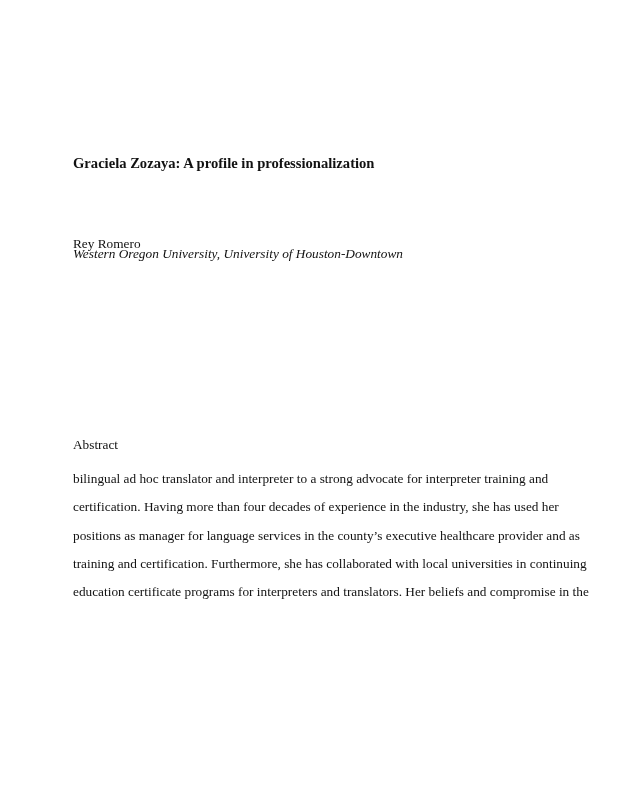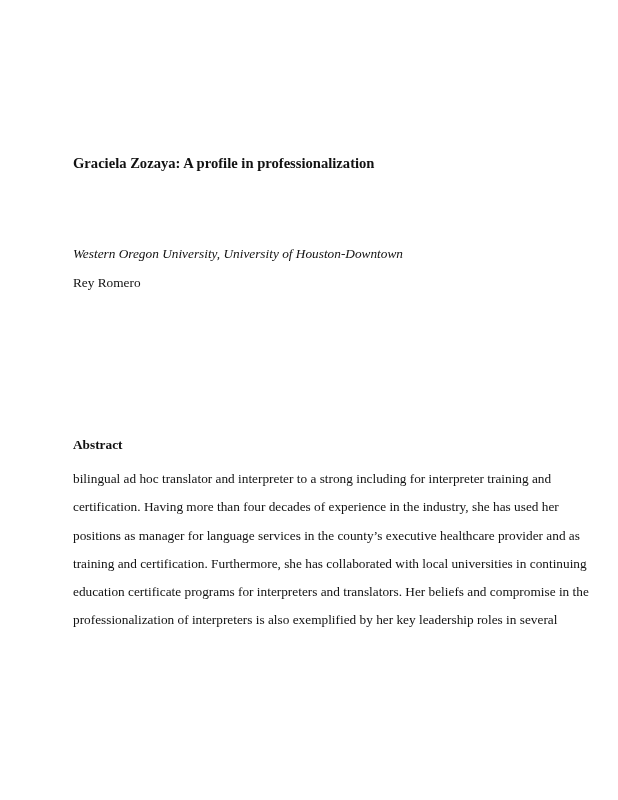--- a/index.html
+++ b/index.html
@@ -30,36 +30,35 @@
       font-weight: bold;
       white-space: nowrap;
       margin: 0;
     }
     .author {
       position: absolute;
       left: 73px;
       top: 236px;
       font-size: 13.3px;
       white-space: nowrap;
-      margin-top: 39px;
     }
     .affiliation {
       position: absolute;
       left: 73px;
       top: 246px;
       font-size: 13.3px;
       font-style: italic;
       white-space: nowrap;
     }
     .abstract-heading {
       position: absolute;
       left: 73px;
       top: 437px;
       font-size: 13.3px;
-      font-weight: bold;
+      font-weight: normal;
       white-space: nowrap;
       margin: 0;
     }
     .abstract-body {
       position: absolute;
       left: 73px;
       top: 465px;
       width: 480px;
       font-size: 13.3px;
       line-height: 28.3px;
@@ -73,20 +72,19 @@
 </head>
 <body>
 
 <div class="page">
   <h1 class="title">Graciela Zozaya: A profile in professionalization</h1>
   <div class="author">Rey Romero</div>
   <div class="affiliation">Western Oregon University, University of Houston-Downtown</div>
 
   <h2 class="abstract-heading">Abstract</h2>
   <div class="abstract-body">
-    <span class="abstract-line">bilingual ad hoc translator and interpreter to a strong including for interpreter training and</span>
+    <span class="abstract-line">bilingual ad hoc translator and interpreter to a strong advocate for interpreter training and</span>
     <span class="abstract-line">certification. Having more than four decades of experience in the industry, she has used her</span>
     <span class="abstract-line">positions as manager for language services in the county’s executive healthcare provider and as</span>
     <span class="abstract-line">training and certification. Furthermore, she has collaborated with local universities in continuing</span>
     <span class="abstract-line">education certificate programs for interpreters and translators. Her beliefs and compromise in the</span>
-    <span class="abstract-line">professionalization of interpreters is also exemplified by her key leadership roles in several</span>
   </div>
 </div>
 
 </body></html>

